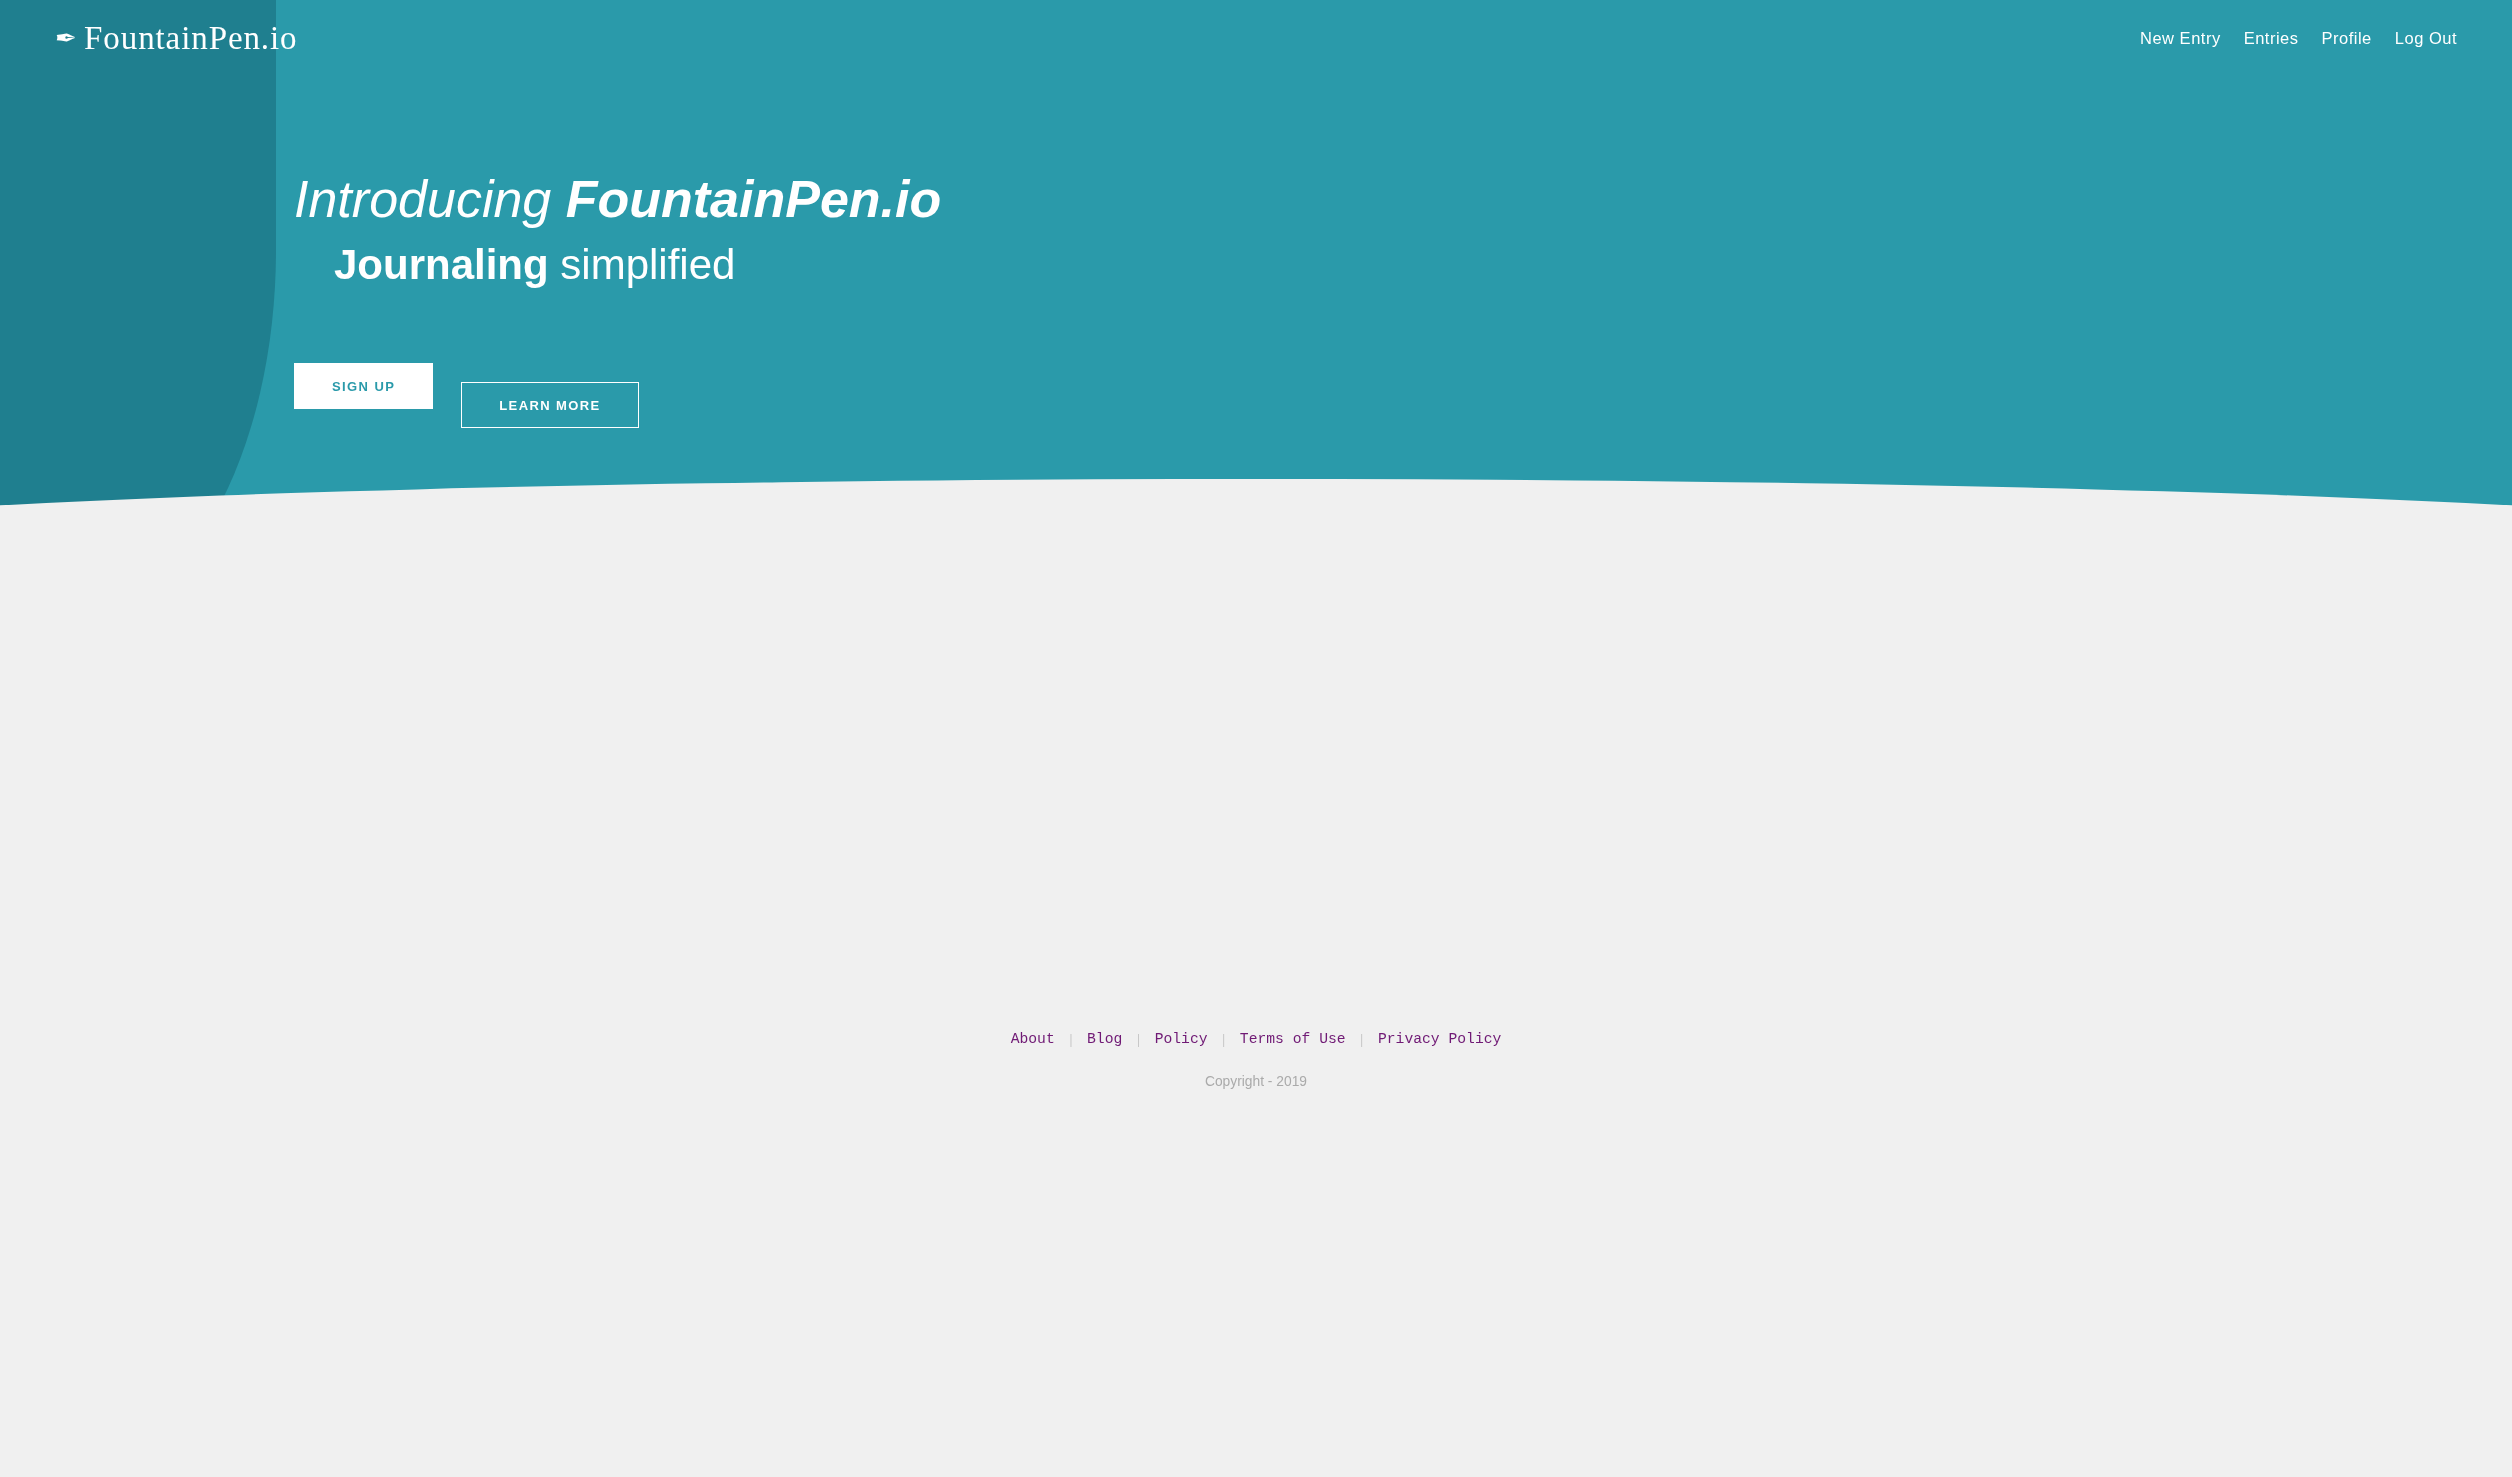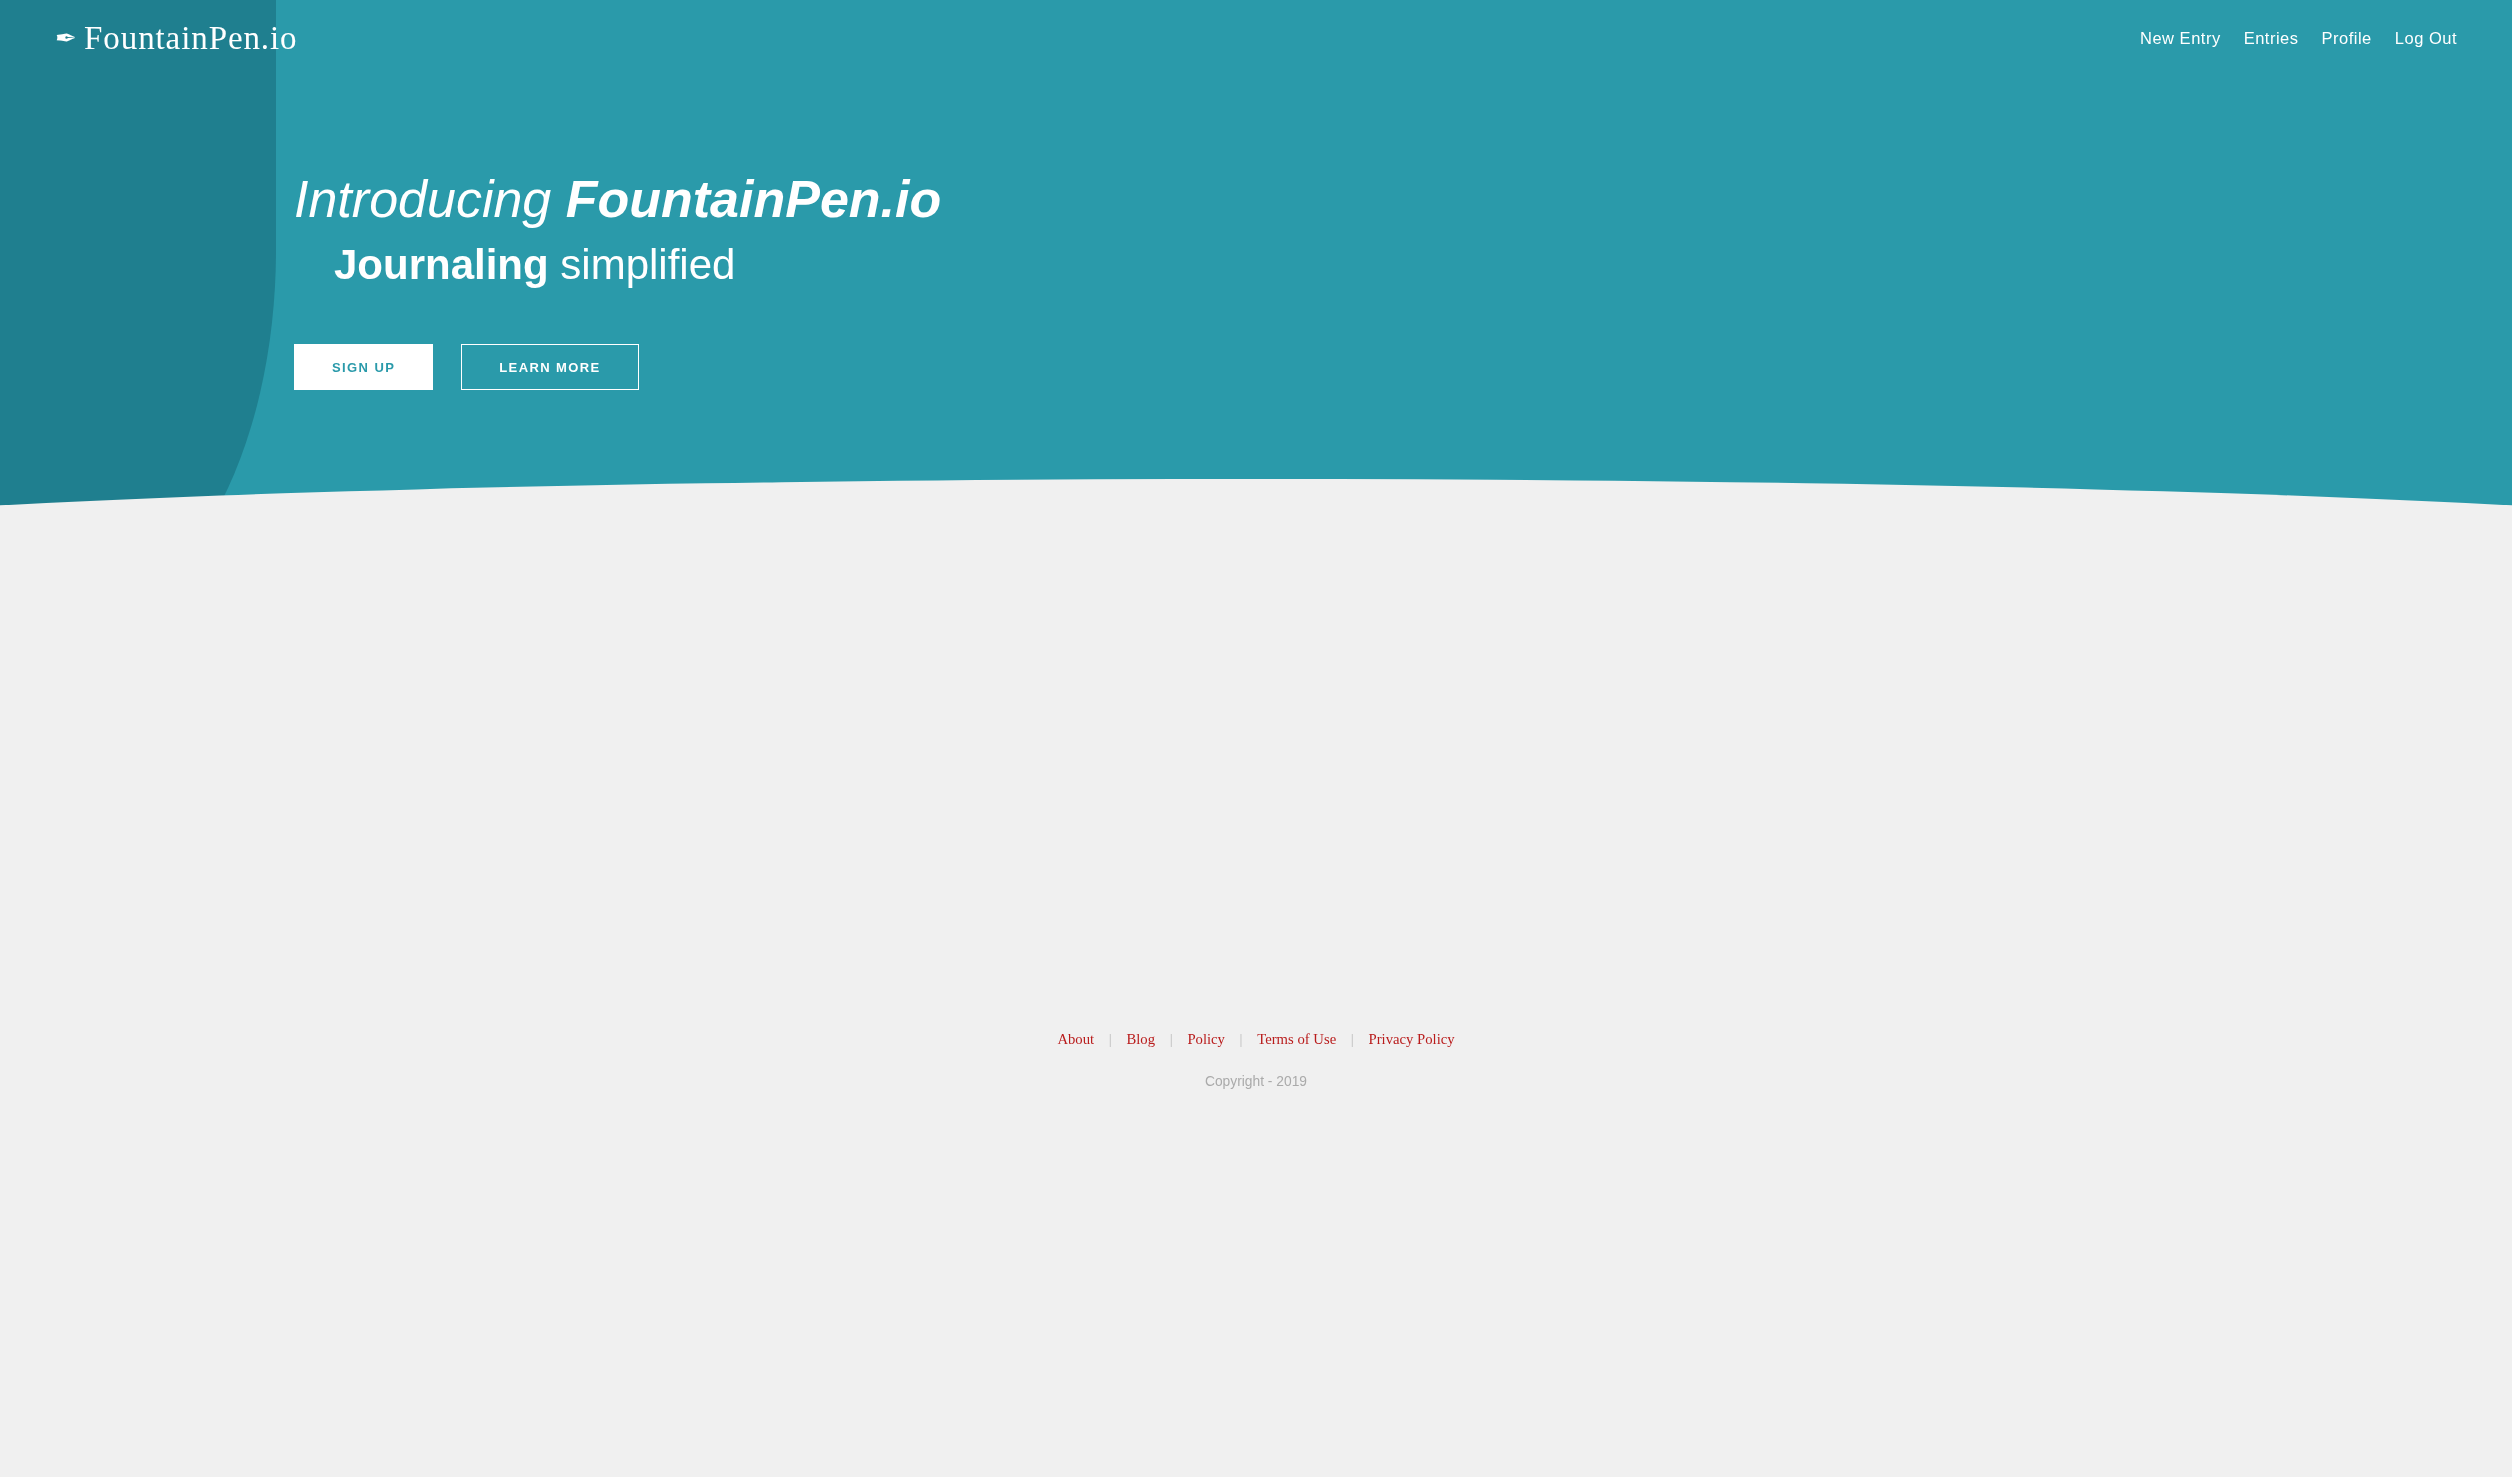--- a/index.html
+++ b/index.html
@@ -152,20 +152,21 @@
       background-color: transparent;
       color: white;
       border: 1.8px solid white;
       padding: 14.7px 37px;
       font-size: 13px;
       font-family: Arial, sans-serif;
       font-weight: 600;
       letter-spacing: 1.4px;
       cursor: pointer;
       text-transform: uppercase;
+      margin-top: 38px;
     }
 
     
     .footer-section {
       background-color: #f0f0f0;
       flex: 1;
       display: flex;
       flex-direction: column;
       align-items: center;
       justify-content: center;
@@ -179,23 +180,23 @@
       list-style: none;
       margin-bottom: 26px;
     }
 
     .footer-links li {
       display: flex;
       align-items: center;
     }
 
     .footer-links a {
-      color: #b91c1c;
+      color: #701a75;
       text-decoration: none;
-      font-family: Liberation Serif, serif;
+      font-family: Liberation Mono, monospace;
       font-size: 14.7px;
       padding: 0 14.7px;
     }
 
     .footer-divider {
       color: #bbb;
       font-size: 14.7px;
     }
 
     .footer-copyright {

